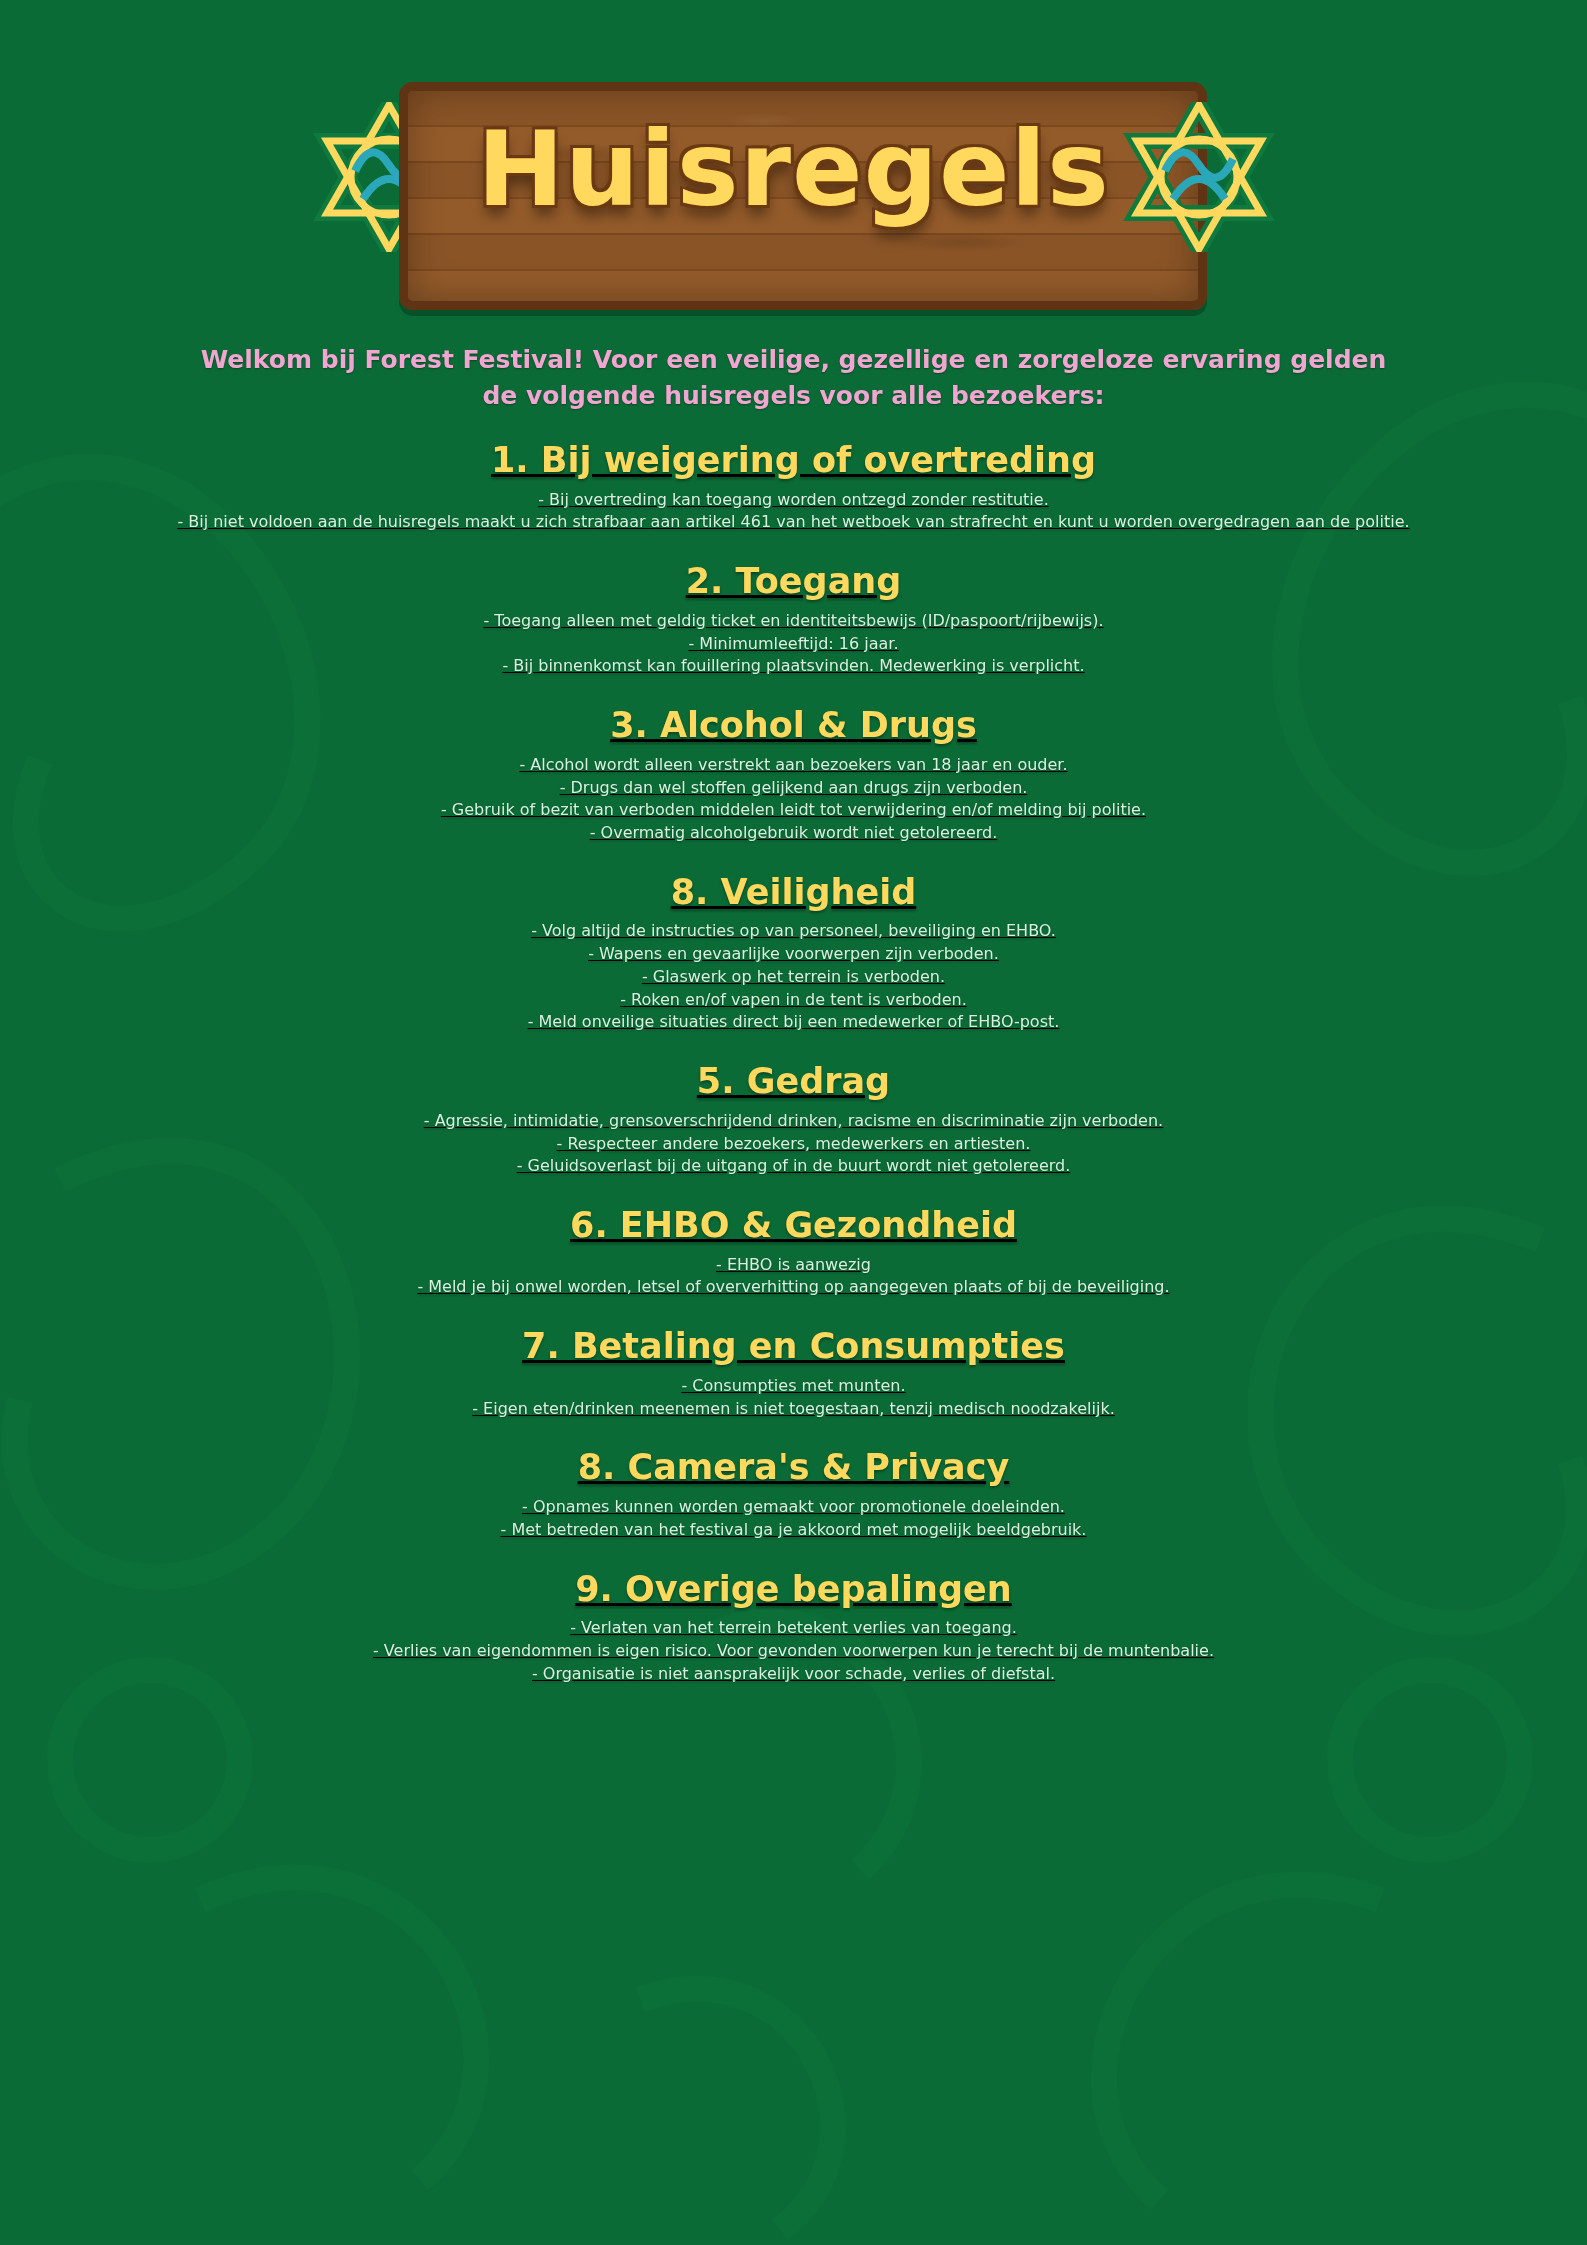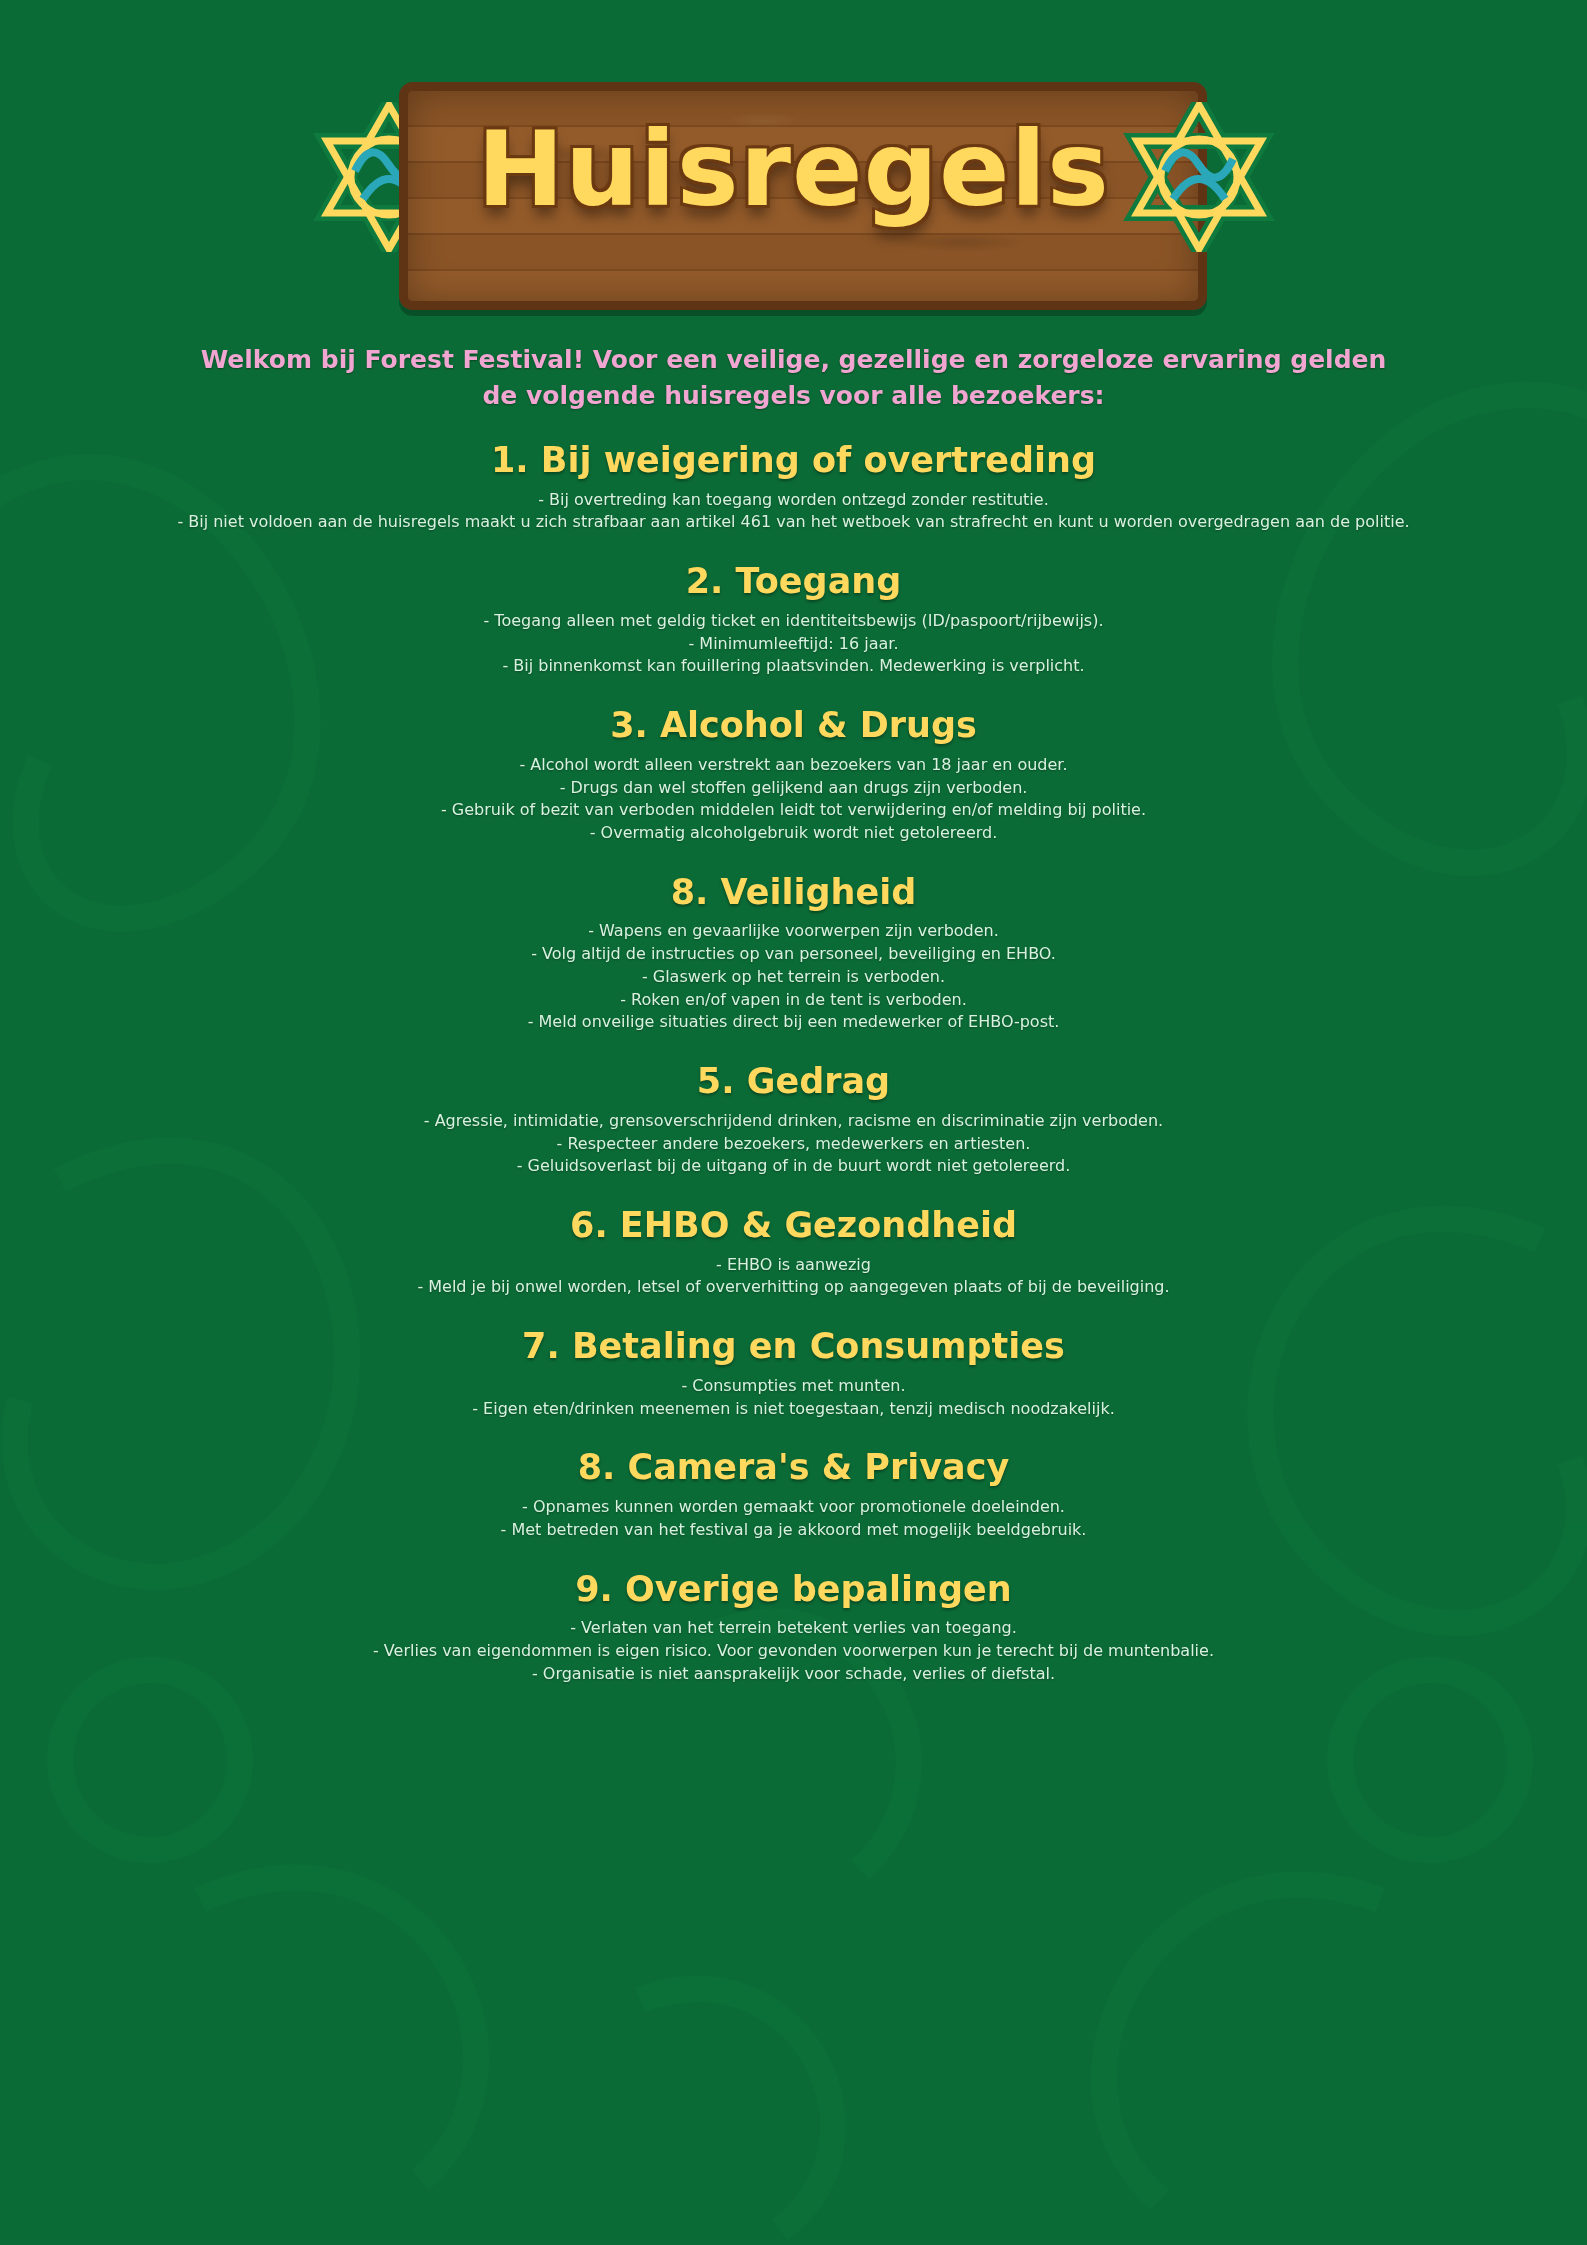--- a/index.html
+++ b/index.html
@@ -123,20 +123,21 @@
   }
 
   
   .sections {
     width: 1430px;
     margin: 26px auto 0;
   }
   .section {
     margin-bottom: 26px;
     text-align: center;
+    text-decoration: underline;
   }
   .section-title {
     color: #ffd85e;
     font-weight: 700;
     font-size: 35px;
     line-height: 1.25;
     margin-bottom: 6px;
     text-shadow: 0 2px 3px rgba(0,0,0,0.35);
   }
   .section-line {
@@ -225,22 +226,22 @@
     <div class="section">
       <div class="section-title">3. Alcohol &amp; Drugs</div>
       <div class="section-line">- Alcohol wordt alleen verstrekt aan bezoekers van 18 jaar en ouder.</div>
       <div class="section-line">- Drugs dan wel stoffen gelijkend aan drugs zijn verboden.</div>
       <div class="section-line">- Gebruik of bezit van verboden middelen leidt tot verwijdering en/of melding bij politie.</div>
       <div class="section-line">- Overmatig alcoholgebruik wordt niet getolereerd.</div>
     </div>
 
     <div class="section">
       <div class="section-title">8. Veiligheid</div>
+      <div class="section-line">- Volg altijd de instructies op van personeel, beveiliging en EHBO.</div>
       <div class="section-line">- Wapens en gevaarlijke voorwerpen zijn verboden.</div>
-      <div class="section-line">- Volg altijd de instructies op van personeel, beveiliging en EHBO.</div>
       <div class="section-line">- Glaswerk op het terrein is verboden.</div>
       <div class="section-line">- Roken en/of vapen in de tent is verboden.</div>
       <div class="section-line">- Meld onveilige situaties direct bij een medewerker of EHBO-post.</div>
     </div>
 
     <div class="section">
       <div class="section-title">5. Gedrag</div>
       <div class="section-line">- Agressie, intimidatie, grensoverschrijdend drinken, racisme en discriminatie zijn verboden.</div>
       <div class="section-line">- Respecteer andere bezoekers, medewerkers en artiesten.</div>
       <div class="section-line">- Geluidsoverlast bij de uitgang of in de buurt wordt niet getolereerd.</div>

